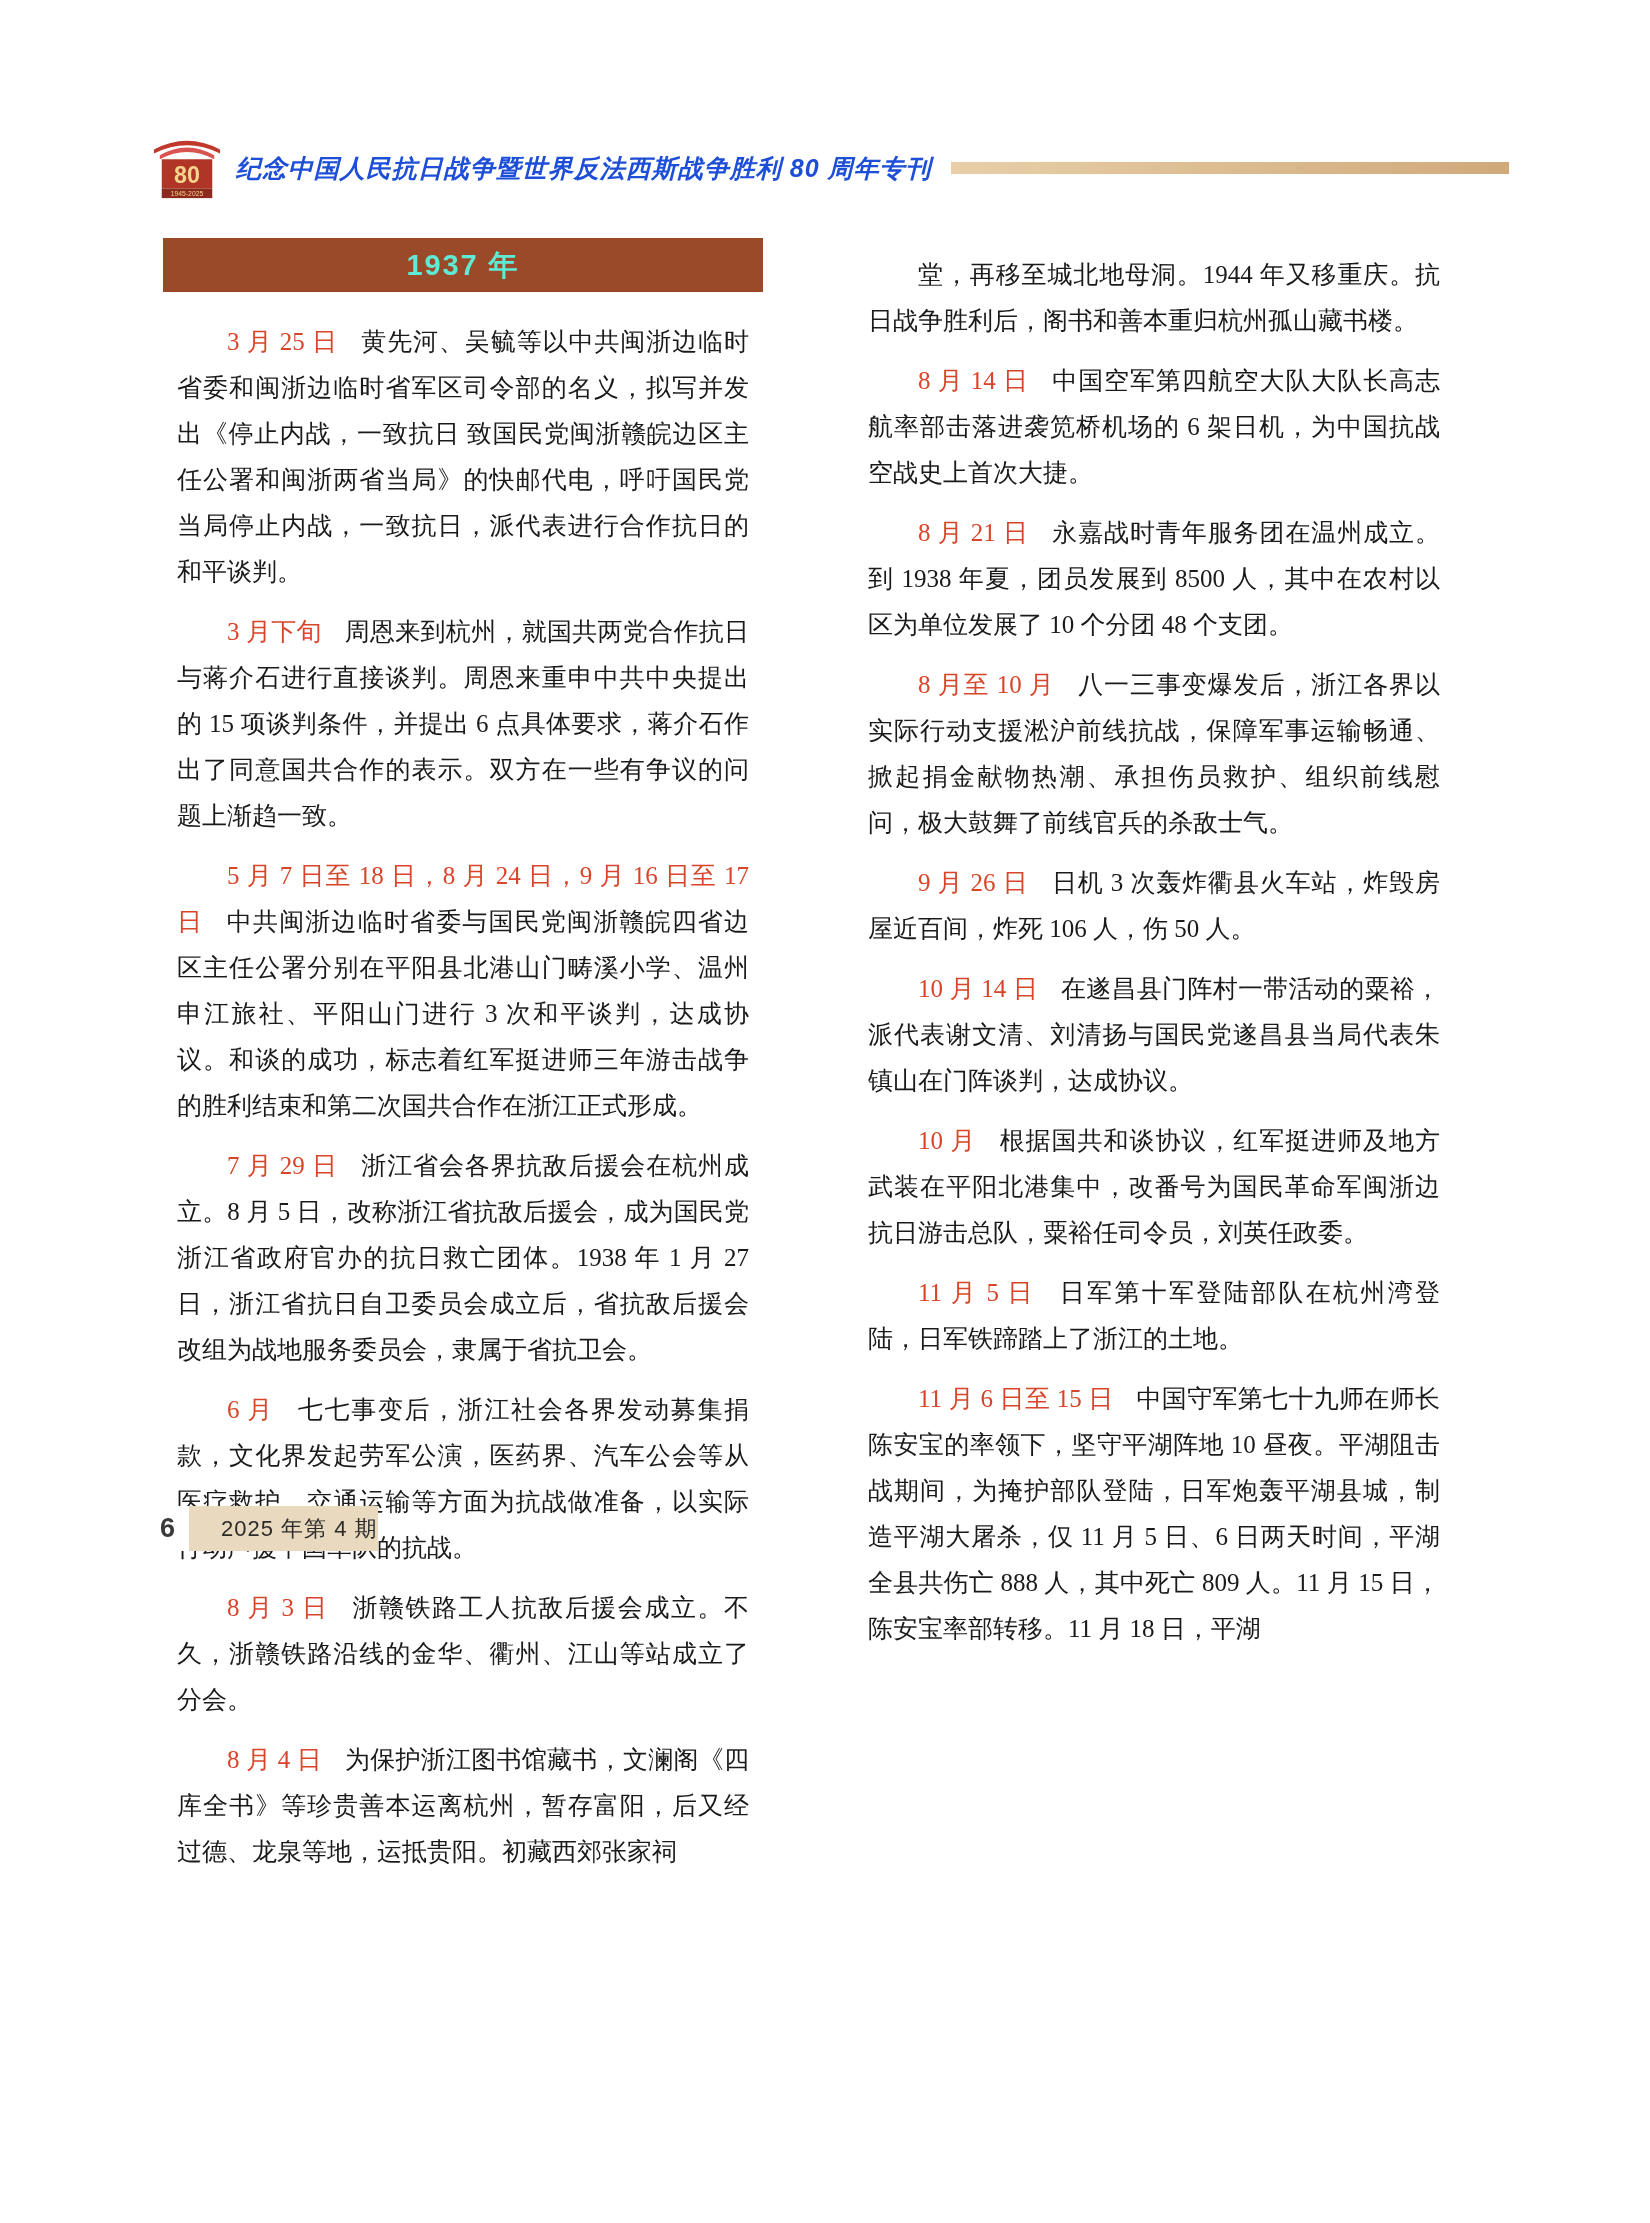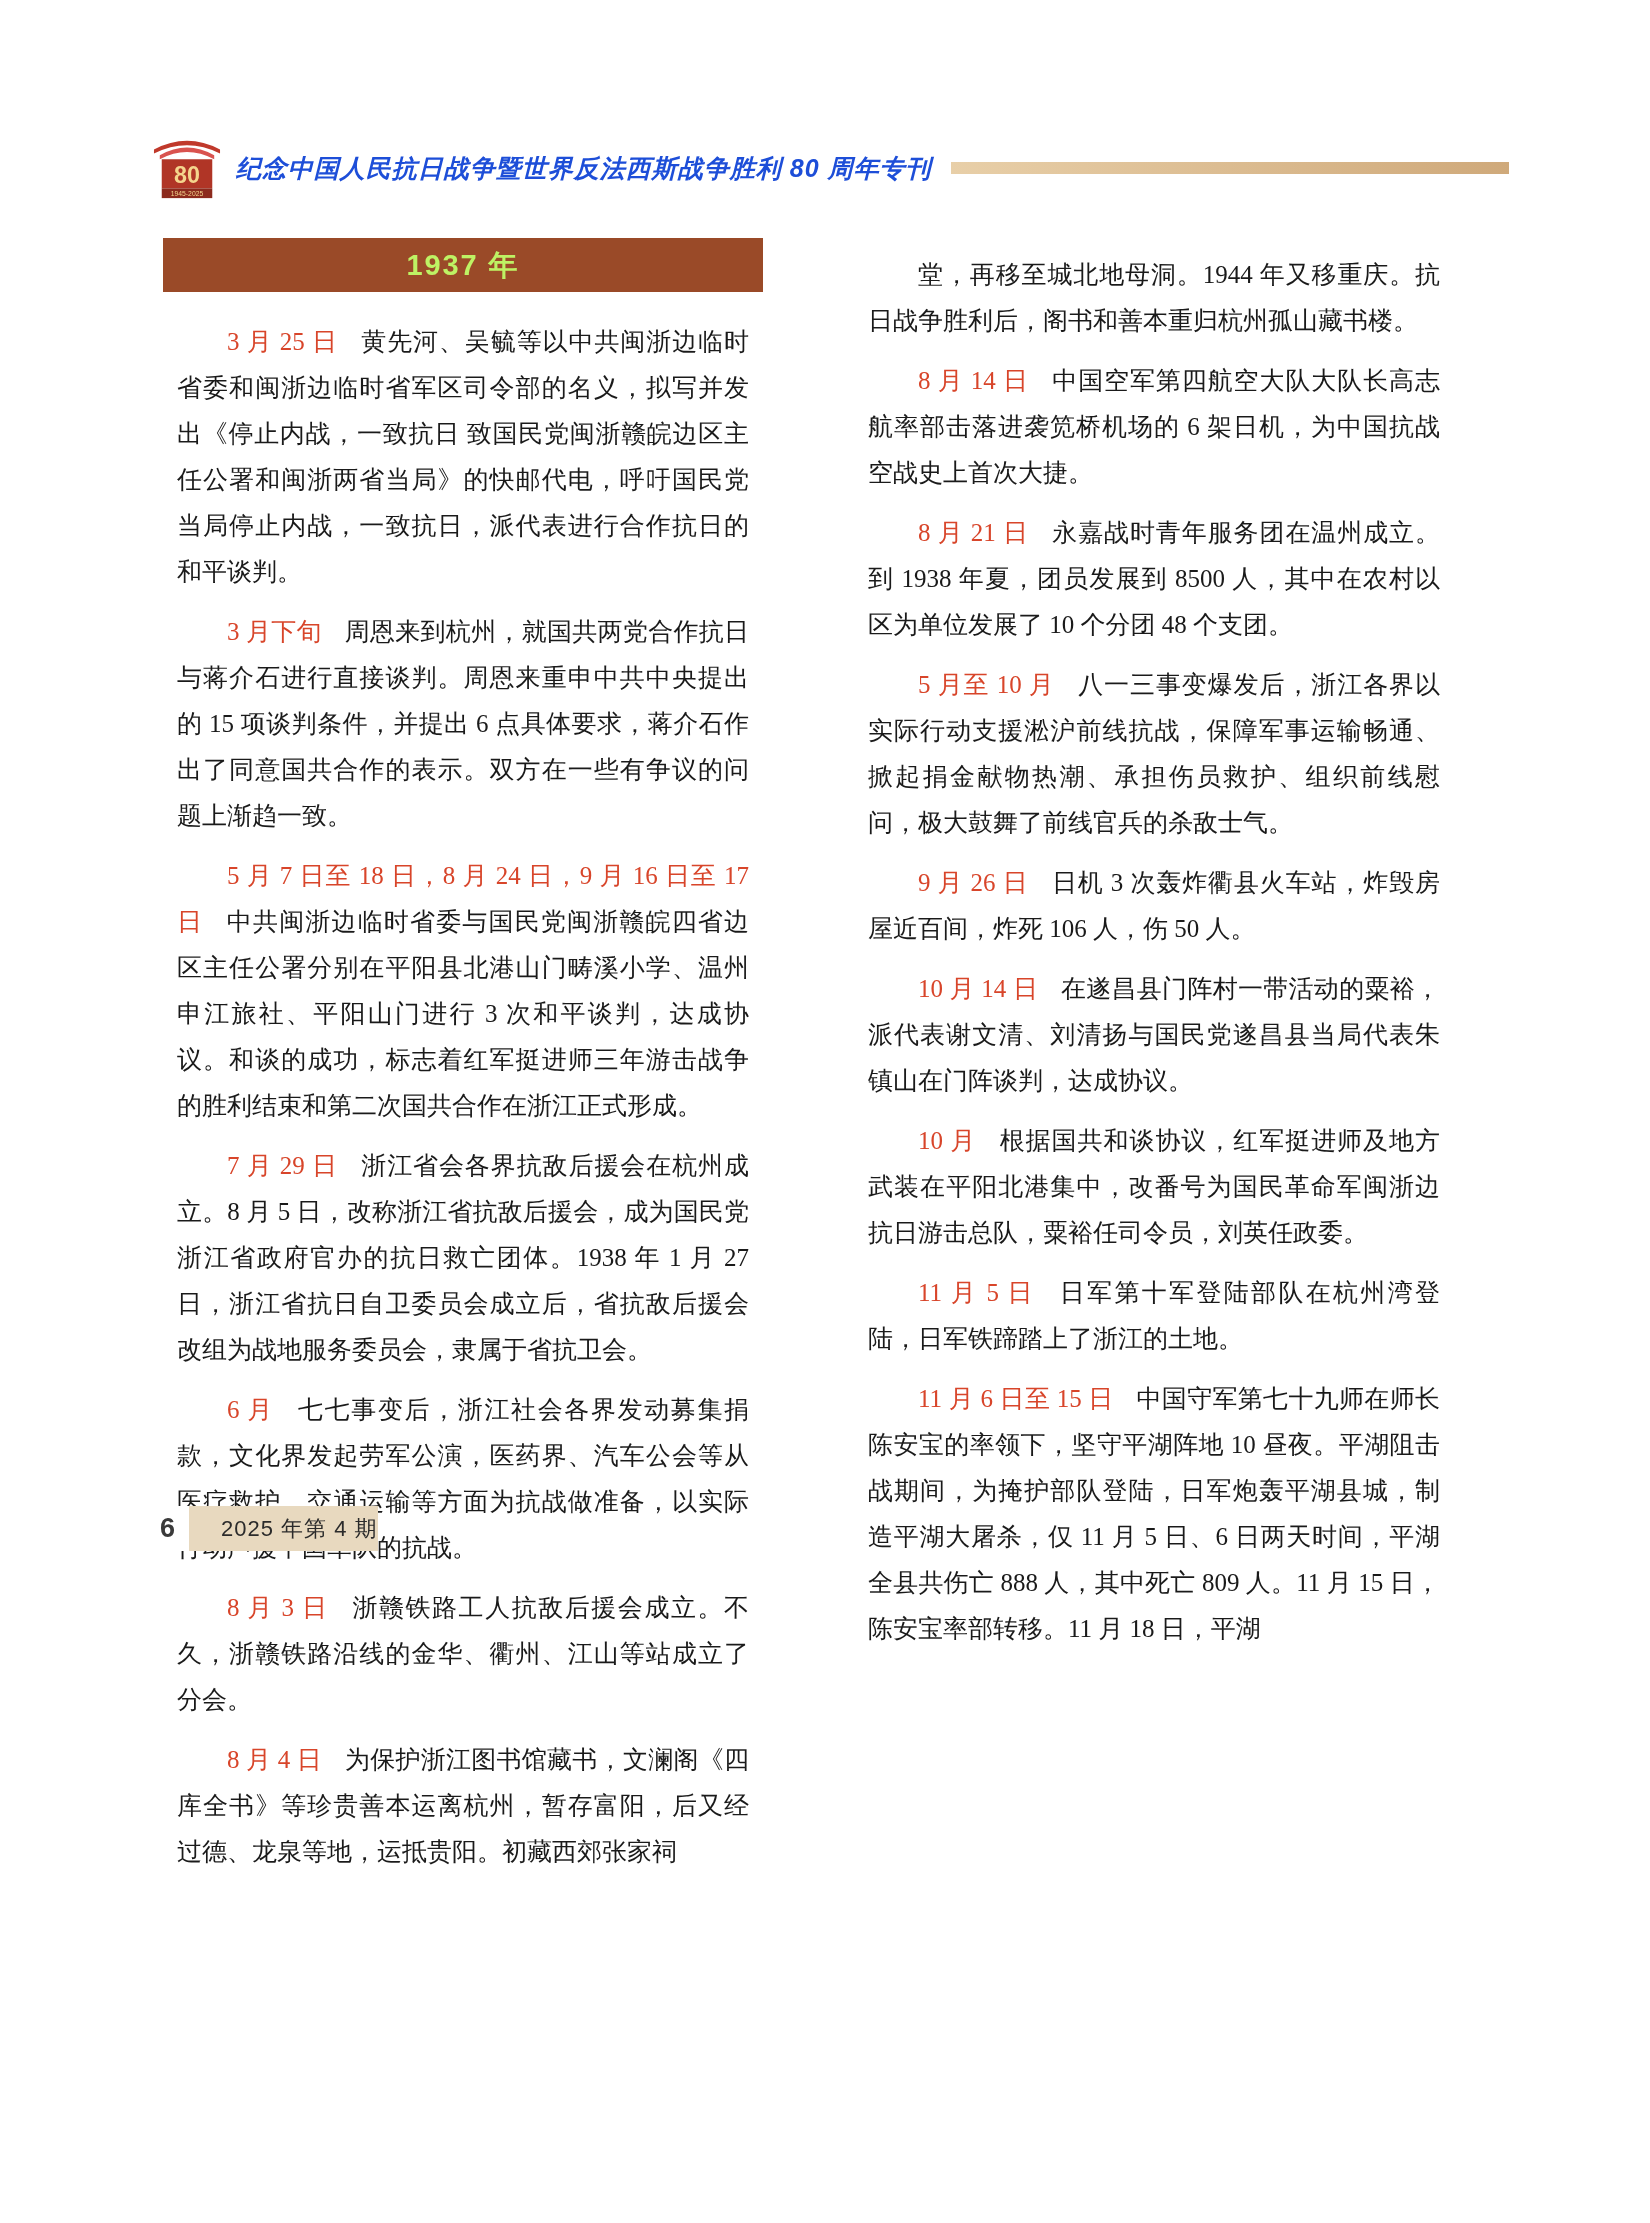--- a/index.html
+++ b/index.html
@@ -66,21 +66,21 @@
     text-align: justify;
     text-justify: inter-ideograph;
   }
   .col-left { left: 163px; }
   .col-right { left: 854px; top: 238px; }
 
   .year-banner {
     width: 600px;
     height: 54px;
     background: #9a4a28;
-    color: #bef264;
+    color: #5eead4;
     font-family: "Liberation Sans", sans-serif;
     font-size: 29px;
     font-weight: bold;
     letter-spacing: 1.9px;
     display: flex;
     align-items: center;
     justify-content: center;
     margin-bottom: 27px;
   }
 
@@ -154,21 +154,21 @@
         <p class="para"><span class="date">8 月 3 日</span><span class="gap"></span><span>浙赣铁路工人抗敌后援会成立。不久，浙赣铁路沿线的金华、衢州、江山等站成立了分会。</span></p>
         <p class="para"><span class="date">8 月 4 日</span><span class="gap"></span><span>为保护浙江图书馆藏书，文澜阁《四库全书》等珍贵善本运离杭州，暂存富阳，后又经过德、龙泉等地，运抵贵阳。初藏西郊张家祠</span></p>
       </div>
   </div>
 
   <div class="col col-right">
     <div>
         <p class="para"><span>堂，再移至城北地母洞。1944 年又移重庆。抗日战争胜利后，阁书和善本重归杭州孤山藏书楼。</span></p>
         <p class="para"><span class="date">8 月 14 日</span><span class="gap"></span><span>中国空军第四航空大队大队长高志航率部击落进袭笕桥机场的 6 架日机，为中国抗战空战史上首次大捷。</span></p>
         <p class="para"><span class="date">8 月 21 日</span><span class="gap"></span><span>永嘉战时青年服务团在温州成立。到 1938 年夏，团员发展到 8500 人，其中在农村以区为单位发展了 10 个分团 48 个支团。</span></p>
-        <p class="para"><span class="date">5 月至 10 月</span><span class="gap"></span><span>八一三事变爆发后，浙江各界以实际行动支援淞沪前线抗战，保障军事运输畅通、掀起捐金献物热潮、承担伤员救护、组织前线慰问，极大鼓舞了前线官兵的杀敌士气。</span></p>
+        <p class="para"><span class="date">8 月至 10 月</span><span class="gap"></span><span>八一三事变爆发后，浙江各界以实际行动支援淞沪前线抗战，保障军事运输畅通、掀起捐金献物热潮、承担伤员救护、组织前线慰问，极大鼓舞了前线官兵的杀敌士气。</span></p>
         <p class="para"><span class="date">9 月 26 日</span><span class="gap"></span><span>日机 3 次轰炸衢县火车站，炸毁房屋近百间，炸死 106 人，伤 50 人。</span></p>
         <p class="para"><span class="date">10 月 14 日</span><span class="gap"></span><span>在遂昌县门阵村一带活动的粟裕，派代表谢文清、刘清扬与国民党遂昌县当局代表朱镇山在门阵谈判，达成协议。</span></p>
         <p class="para"><span class="date">10 月</span><span class="gap"></span><span>根据国共和谈协议，红军挺进师及地方武装在平阳北港集中，改番号为国民革命军闽浙边抗日游击总队，粟裕任司令员，刘英任政委。</span></p>
         <p class="para"><span class="date">11 月 5 日</span><span class="gap"></span><span>日军第十军登陆部队在杭州湾登陆，日军铁蹄踏上了浙江的土地。</span></p>
         <p class="para"><span class="date">11 月 6 日至 15 日</span><span class="gap"></span><span>中国守军第七十九师在师长陈安宝的率领下，坚守平湖阵地 10 昼夜。平湖阻击战期间，为掩护部队登陆，日军炮轰平湖县城，制造平湖大屠杀，仅 11 月 5 日、6 日两天时间，平湖全县共伤亡 888 人，其中死亡 809 人。11 月 15 日，陈安宝率部转移。11 月 18 日，平湖</span></p>
       </div>
   </div>
 
   <div class="footer-wrap">
     <div class="footer-page">6</div>

